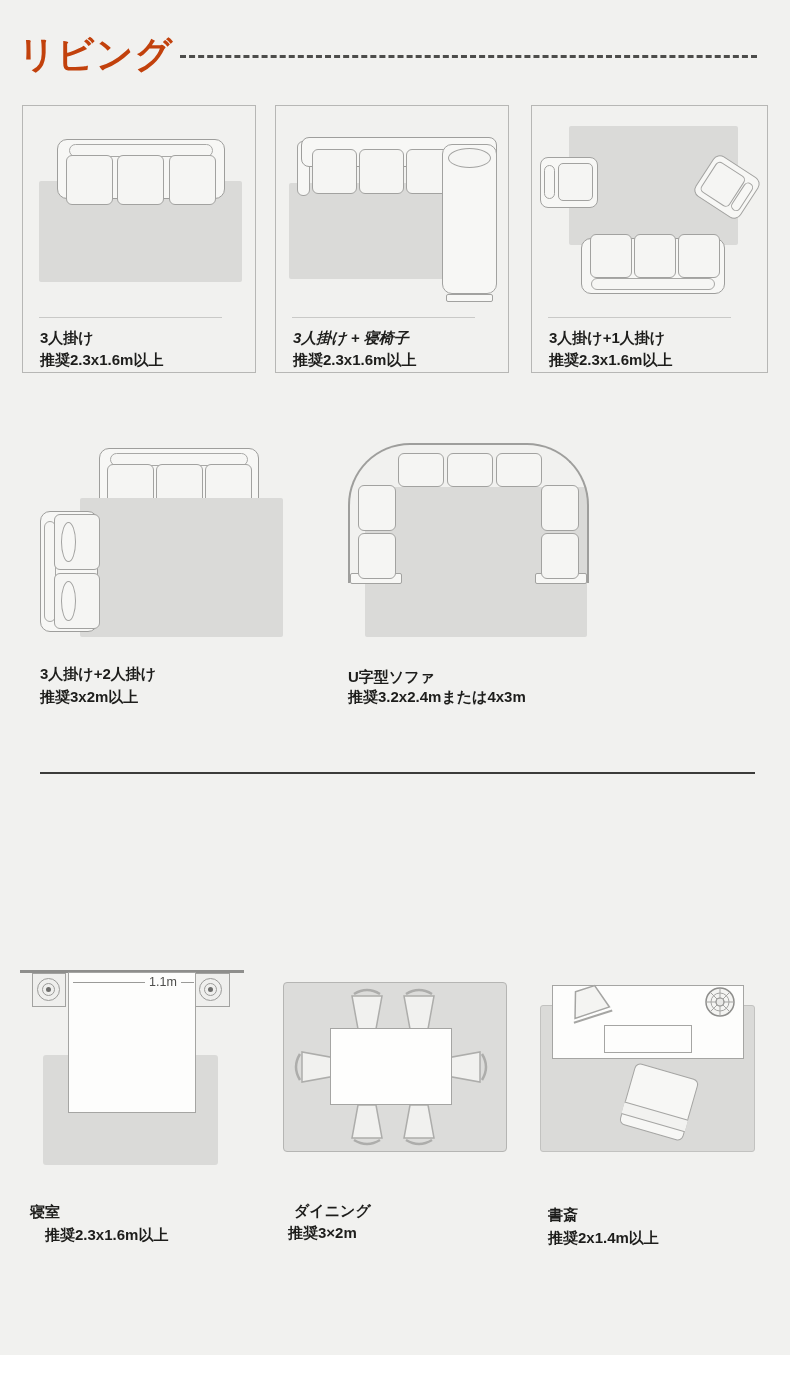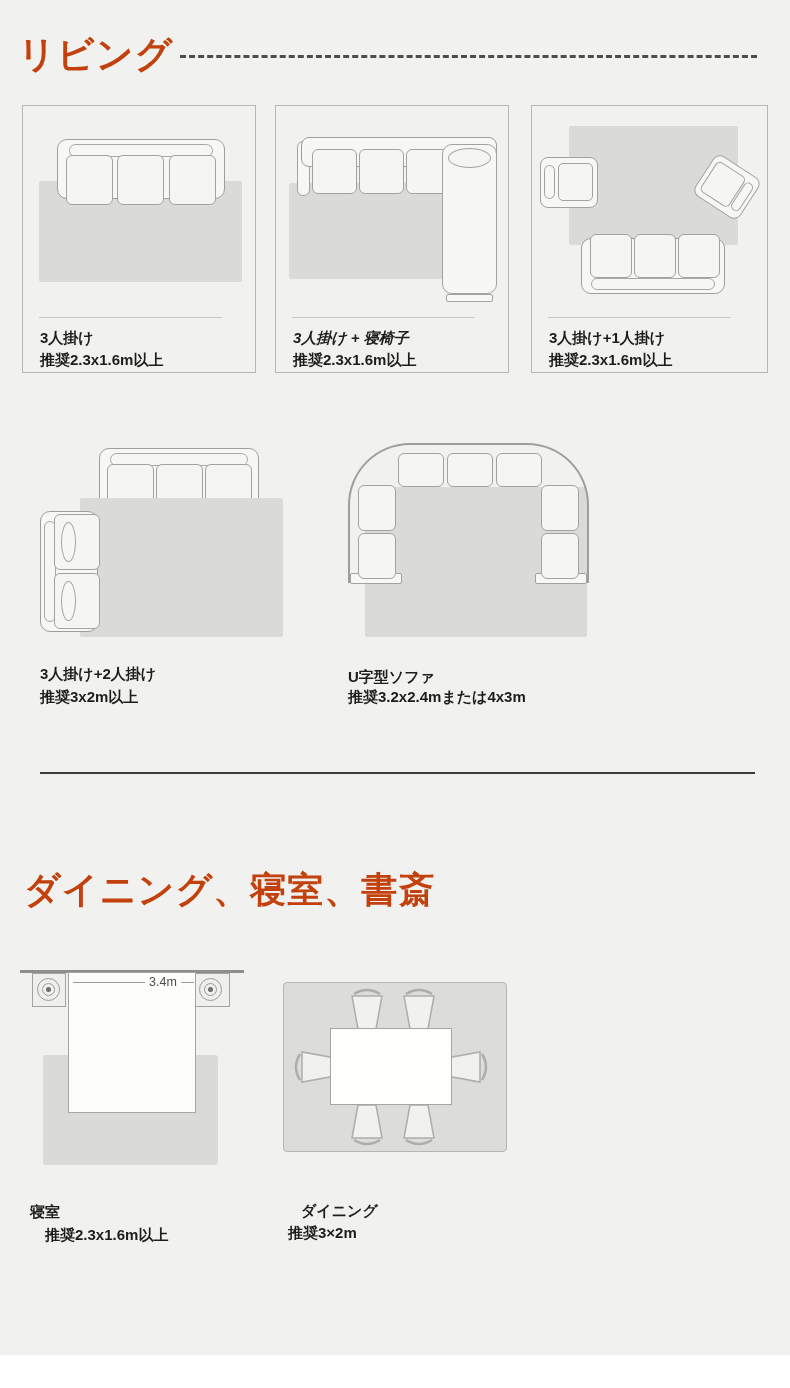--- a/index.html
+++ b/index.html
@@ -119,42 +119,41 @@
       <div class="cushion" style="left:8px; top:88px; width:38px; height:46px;"></div>
       <div class="cushion" style="left:191px; top:40px; width:38px; height:46px;"></div>
       <div class="cushion" style="left:191px; top:88px; width:38px; height:46px;"></div>
     </div>
     <div class="txt" style="left:0; top:225px;">U字型ソファ</div>
     <div class="txt" style="left:0; top:245px;">推奨3.2x2.4mまたは4x3m</div>
   </div>
 
   <div class="hr2" style="left:40px; top:772px; width:715px;"></div>
 
-  <div class="h1" style="left:24px; top:866px; font-size:36px;">ダイニング、寝室、書斎</div>
 
   <div class="abs" style="left:20px; top:965px; width:230px; height:290px;">
     <div class="rug" style="left:23px; top:90px; width:175px; height:110px; border-radius:3px; z-index:1;"></div>
     <div class="wall" style="left:0; top:5px; width:224px; height:3px;"></div>
     <div class="ol" style="left:12px; top:8px; width:34px; height:34px; background:#efefed; z-index:2;">
       <div class="circle" style="left:4px; top:4px; width:23px; height:23px; border:1.5px solid #9b9b99;">
         <div class="circle" style="left:3.5px; top:3.5px; width:13px; height:13px; border:1px solid #9b9b99;">
           <div class="circle" style="left:3px; top:3px; width:5px; height:5px; background:#6e6e6c;"></div>
         </div>
       </div>
     </div>
     <div class="ol" style="left:172px; top:8px; width:38px; height:34px; background:#efefed; z-index:2;">
       <div class="circle" style="left:6px; top:4px; width:23px; height:23px; border:1.5px solid #9b9b99;">
         <div class="circle" style="left:3.5px; top:3.5px; width:13px; height:13px; border:1px solid #9b9b99;">
           <div class="circle" style="left:3px; top:3px; width:5px; height:5px; background:#6e6e6c;"></div>
         </div>
       </div>
     </div>
     <div class="abs" style="left:48px; top:7px; width:128px; height:141px; background:#fdfdfc; border:1.5px solid #a5a5a3; z-index:2;"></div>
     <div class="dimline" style="left:53px; top:17px; width:72px; z-index:3;"></div>
-    <div class="dimtxt" style="left:129px; top:10px; z-index:3;">3.4m</div>
+    <div class="dimtxt" style="left:129px; top:10px; z-index:3;">1.1m</div>
     <div class="dimline" style="left:161px; top:17px; width:13px; z-index:3;"></div>
     <div class="txt" style="left:10px; top:238px;">寝室</div>
     <div class="txt" style="left:25px; top:261px;">推奨2.3x1.6m以上</div>
   </div>
 
   <div class="abs" style="left:283px; top:975px; width:224px; height:280px;">
     <div class="rug" style="left:0; top:7px; width:224px; height:170px; border-radius:4px; background:#dcdcda; border:1px solid #b5b5b3;"></div>
     <svg class="abs" style="left:64px; top:12px;" width="40" height="44" viewBox="0 0 40 44">
         <path d="M7 7 Q20 -1 33 7" fill="none" stroke="#adadab" stroke-width="2.5"></path>
         <path d="M5 9 L35 9 L29 42 L11 42 Z" fill="#f1f1ef" stroke="#adadab" stroke-width="1.5"></path>
@@ -173,18 +172,38 @@
       </svg>
     <svg class="abs" style="left:12px; top:70px; transform:rotate(-90deg);" width="40" height="44" viewBox="0 0 40 44">
         <path d="M7 7 Q20 -1 33 7" fill="none" stroke="#adadab" stroke-width="2.5"></path>
         <path d="M5 9 L35 9 L29 42 L11 42 Z" fill="#f1f1ef" stroke="#adadab" stroke-width="1.5"></path>
       </svg>
     <svg class="abs" style="left:164px; top:70px; transform:rotate(90deg);" width="40" height="44" viewBox="0 0 40 44">
         <path d="M7 7 Q20 -1 33 7" fill="none" stroke="#adadab" stroke-width="2.5"></path>
         <path d="M5 9 L35 9 L29 42 L11 42 Z" fill="#f1f1ef" stroke="#adadab" stroke-width="1.5"></path>
       </svg>
     <div class="abs" style="left:47px; top:53px; width:122px; height:77px; background:#fefefd; border:1.5px solid #a5a5a3;"></div>
-    <div class="txt" style="left:18px; top:227px;text-align:center;">ダイニング</div>
+    <div class="txt" style="left:11px; top:227px;text-align:center;">ダイニング</div>
     <div class="txt" style="left:5px; top:249px;text-align:right;">推奨3×2m</div>
   </div>
 
+  <div class="abs" style="left:540px; top:975px; width:220px; height:285px;">
+    <div class="rug" style="left:0; top:30px; width:215px; height:147px; border-radius:3px; border:1px solid #c2c2c0; z-index:1;"></div>
+    <div class="abs" style="left:12px; top:10px; width:192px; height:74px; background:#fdfdfc; border:1.5px solid #a5a5a3; z-index:2;"></div>
+    <svg class="abs" style="left:22px; top:10px; transform:rotate(-12deg); z-index:3;" width="56" height="44" viewBox="0 0 56 44">
+      <path d="M17 4 L37 2 L47 26 L11 30 Z" fill="#f4f4f2" stroke="#a5a5a3" stroke-width="1.5"></path>
+      <path d="M9 34 L49 30" fill="none" stroke="#a5a5a3" stroke-width="2"></path>
+    </svg>
+    <svg class="abs" style="left:164px; top:11px; z-index:3;" width="32" height="32" viewBox="0 0 32 32">
+      <circle cx="16" cy="16" r="14" fill="#f4f4f2" stroke="#8e8e8c" stroke-width="1.5"></circle>
+      <circle cx="16" cy="16" r="9" fill="none" stroke="#a5a5a3" stroke-width="1"></circle>
+      <path d="M16 2 L16 30 M2 16 L30 16 M6 6 L26 26 M26 6 L6 26" stroke="#a5a5a3" stroke-width="1"></path>
+      <circle cx="16" cy="16" r="4" fill="#e8e8e6" stroke="#8e8e8c" stroke-width="1.2"></circle>
+    </svg>
+    <div class="abs" style="left:64px; top:50px; width:88px; height:28px; background:#fdfdfc; border:1.5px solid #a5a5a3; z-index:3;"></div>
+    <div class="abs" style="left:86px; top:95px; width:66px; height:64px; transform:rotate(16deg); background:#f7f7f5; border:1.5px solid #a5a5a3; border-radius:6px; z-index:2;">
+      <div class="abs" style="left:-1px; right:-1px; bottom:9px; height:13px; border-top:1.5px solid #a5a5a3; border-bottom:1.5px solid #a5a5a3; background:#f2f2f0;"></div>
+    </div>
+    <div class="txt" style="left:8px; top:231px;">書斎</div>
+    <div class="txt" style="left:8px; top:254px;">推奨2x1.4m以上</div>
+  </div>
 
 </div>
 
 </body></html>

